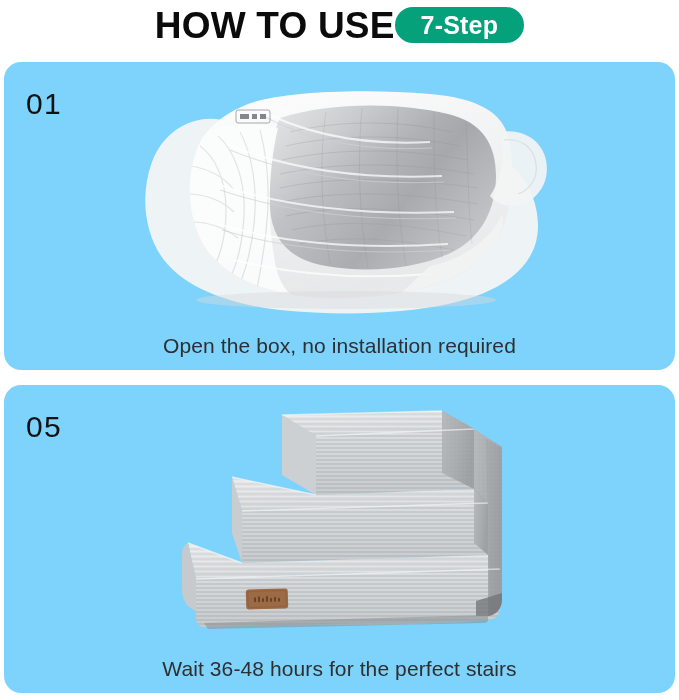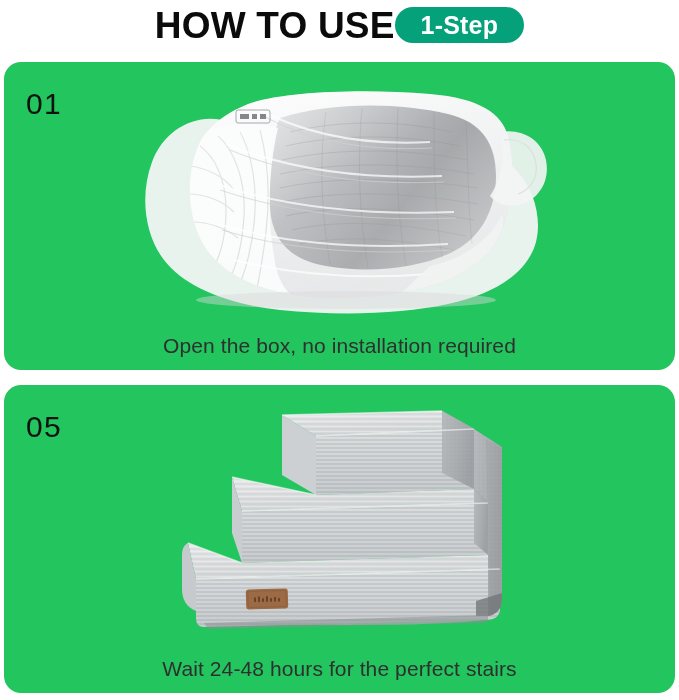--- a/index.html
+++ b/index.html
@@ -50,21 +50,21 @@
     line-height: 1;
     white-space: nowrap;
     box-sizing: border-box;
   }
 
   
   .card {
     position: absolute;
     left: 4px;
     width: 671px;
-    background: #22c55e;
+    background: #7dd3fc;
     border-radius: 17px;
     box-sizing: border-box;
     overflow: hidden;
   }
   #card-1 { top: 62px;  height: 308px; }
   #card-2 { top: 385px; height: 308px; }
 
   .step-number {
     position: absolute;
     left: 22px;
@@ -108,21 +108,21 @@
     width: 340px;
     height: 230px;
   }
   #photo-stairs svg { display: block; }
 </style>
 </head>
 <body>
 
 <div class="header">
   <div class="header-title">HOW TO USE</div>
-  <div class="header-badge">1-Step</div>
+  <div class="header-badge">7-Step</div>
 </div>
 
 <div class="card" id="card-1">
 
   <div class="step-number">01</div>
 
   <div class="photo" id="photo-bag">
     <svg width="420" height="232" viewBox="0 0 420 232" xmlns="http://www.w3.org/2000/svg">
       <defs>
         <linearGradient id="foamGrad" x1="0" y1="0" x2="1" y2="0.6">
@@ -338,14 +338,14 @@
           <rect x="92" y="195" width="2" height="4" rx="1"></rect>
           <rect x="96" y="193" width="2" height="6" rx="1"></rect>
           <rect x="100" y="195" width="2" height="4" rx="1"></rect>
           <rect x="104" y="194" width="2" height="5" rx="1"></rect>
           <rect x="108" y="195" width="2" height="4" rx="1"></rect>
         </g>
       </g>
     </svg>
   </div>
 
-  <div class="card-caption">Wait 24-48 hours for the perfect stairs</div>
+  <div class="card-caption">Wait 36-48 hours for the perfect stairs</div>
 </div>
 
 </body></html>

